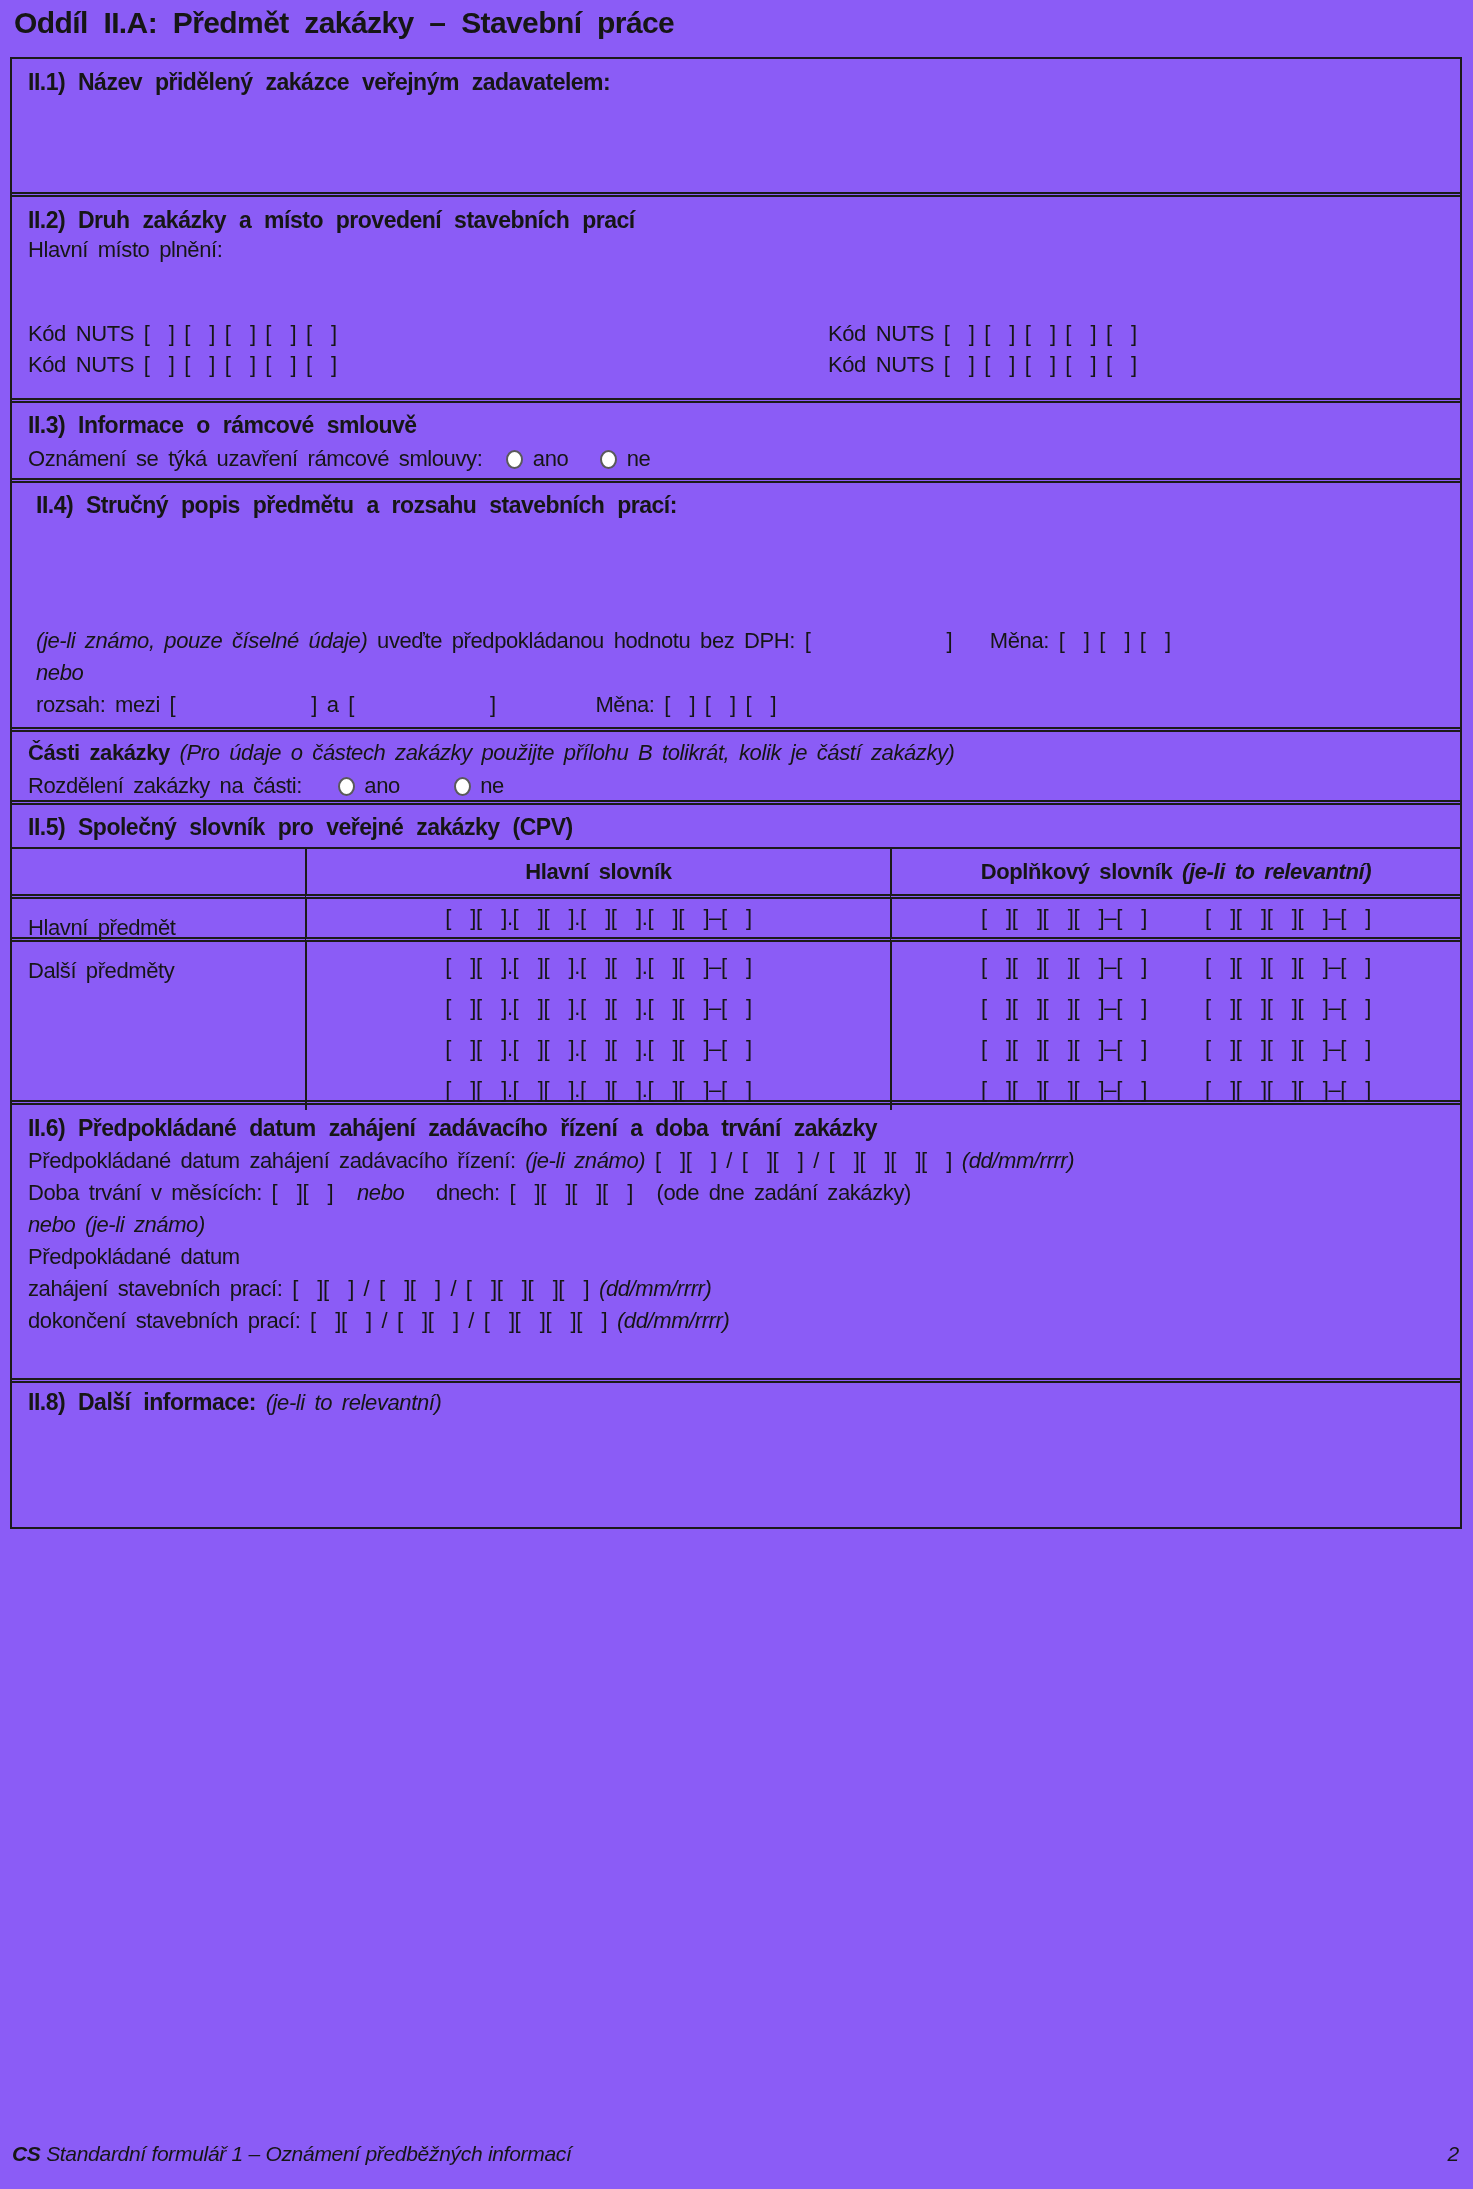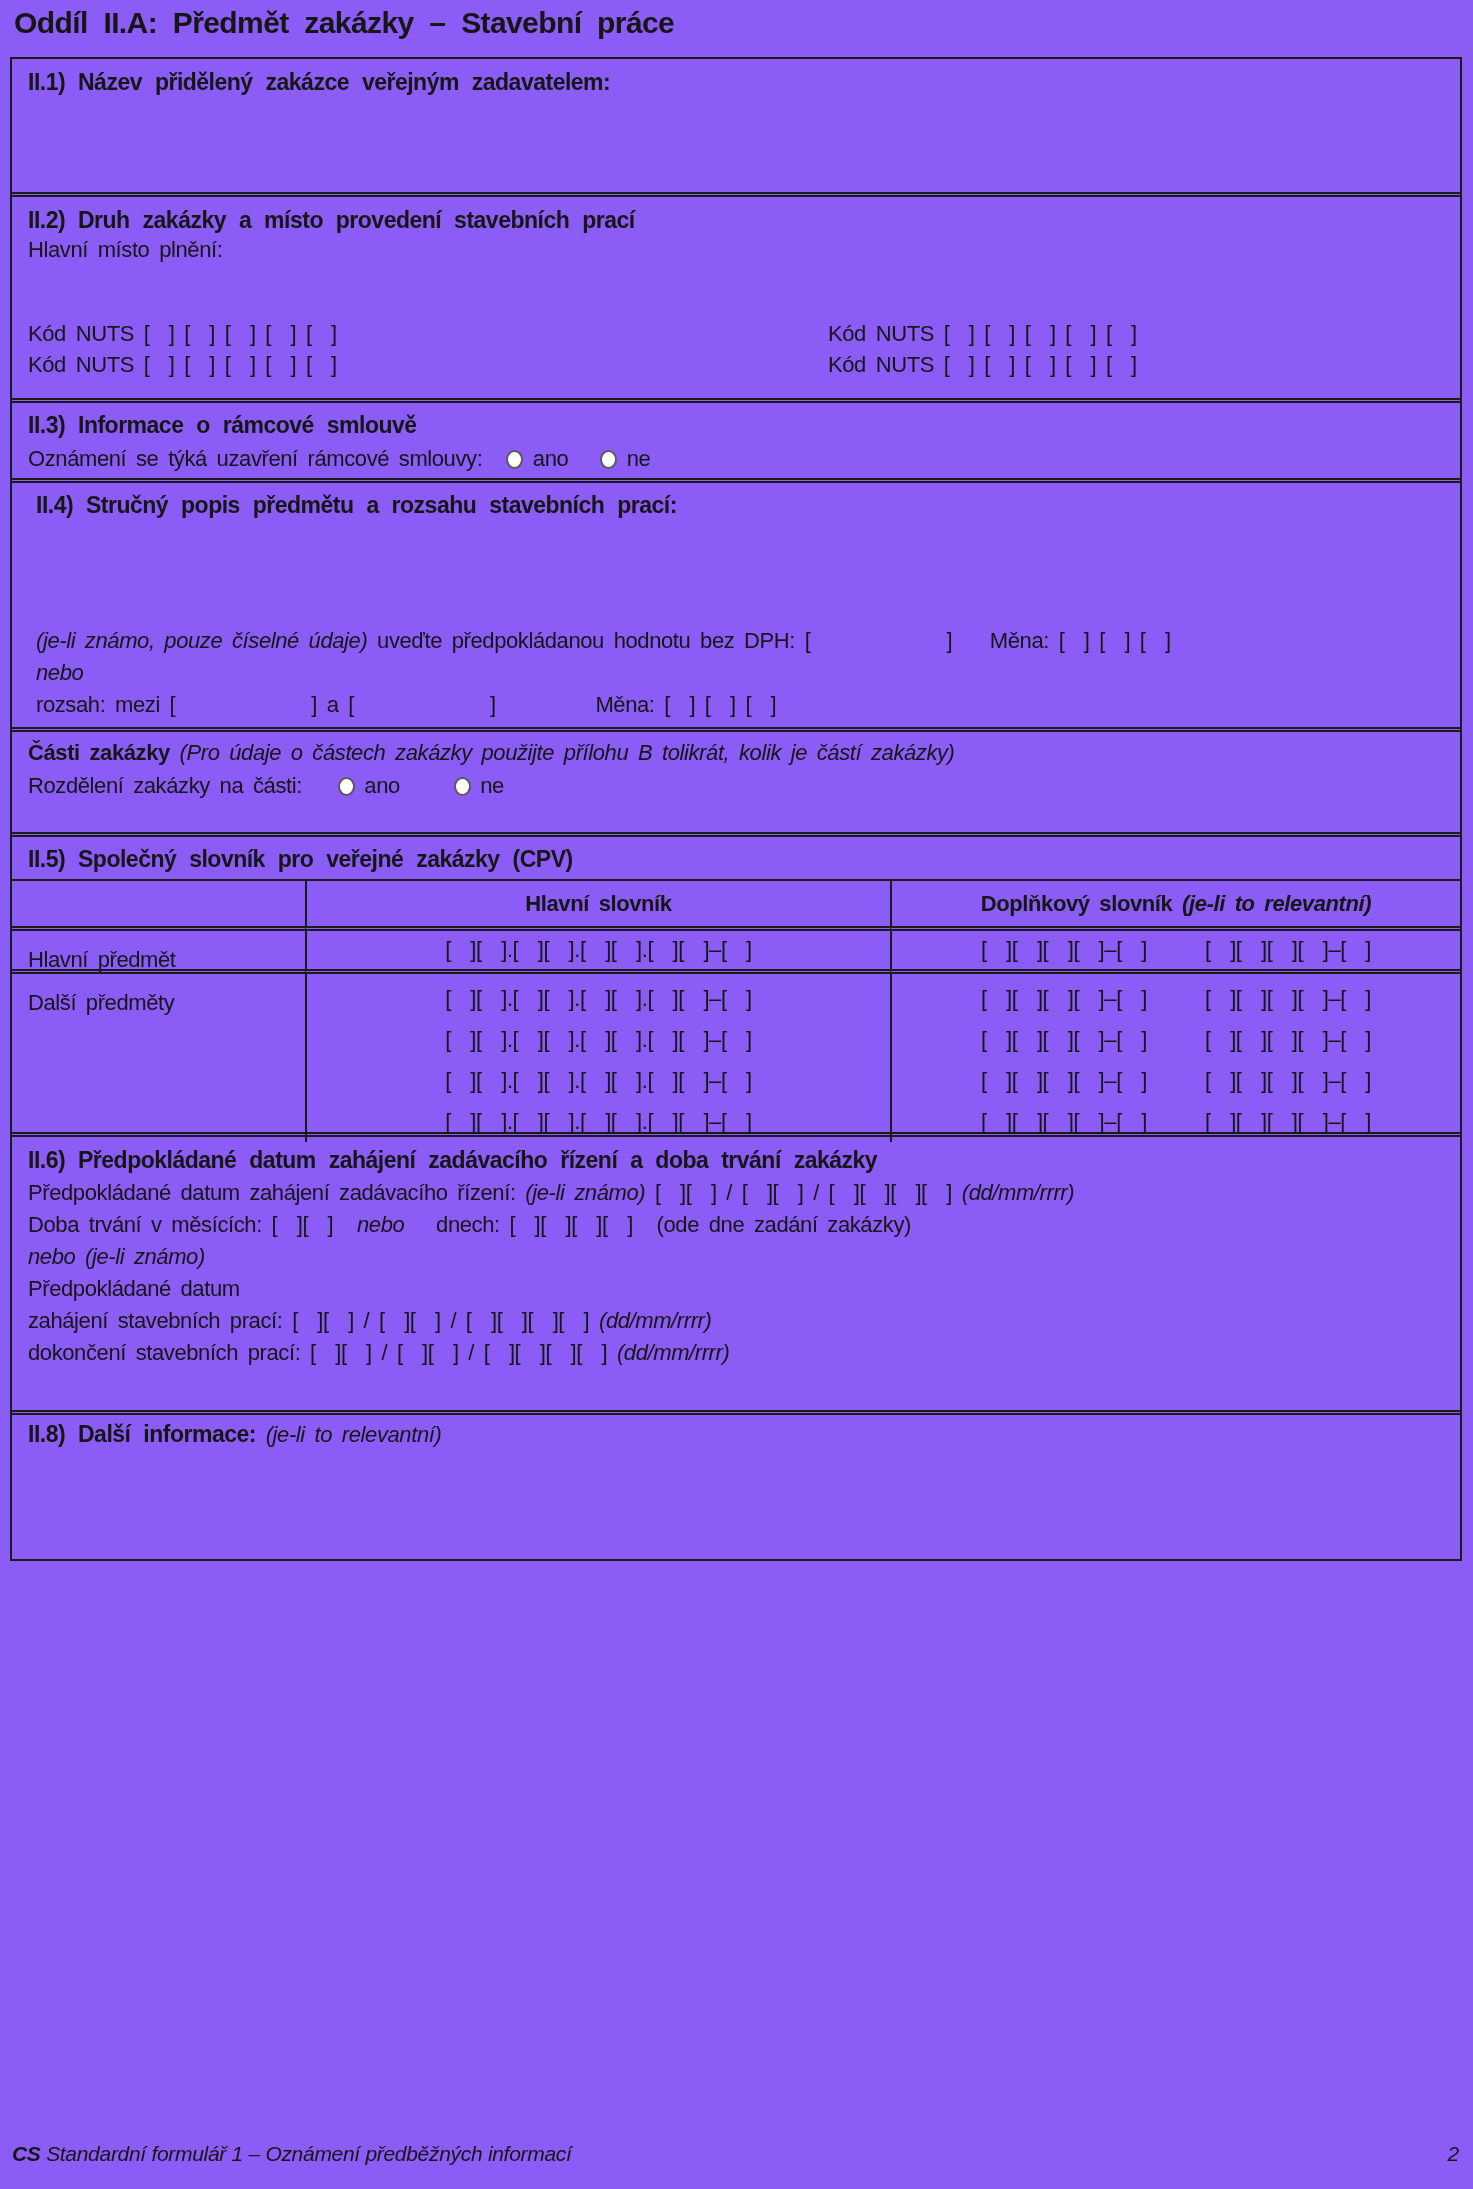--- a/index.html
+++ b/index.html
@@ -13,21 +13,21 @@
   .hdr{font-size:23px;font-weight:bold;word-spacing:7px;letter-spacing:-0.5px;}
   .i{font-style:italic;}
   .b{font-weight:bold;}
   .f{white-space:pre;}
   .line{line-height:32px;}
   .sec1{height:133px;padding-top:10px;}
   .sec2{height:206px;padding-top:10px;}
   .sec3{height:80px;}
   .sec4{height:249px;padding-left:24px;}
   .lots{height:73px;padding-top:4px;line-height:33px;}
-  .sec5h{height:47px;padding-top:9px;margin-top:32px;}
+  .sec5h{height:47px;padding-top:9px;}
   .sec6{height:278px;}
   .sec7{height:74px;padding-top:5px;line-height:33px;}
   .sec8{height:149px;}
   .nuts-wrap{display:flex;margin-top:52px;line-height:31px;}
   .nuts-col-l{flex:0 0 800px;}
   .nuts-col-r{flex:1;}
   .radio{display:inline-block;width:17px;height:19px;border:2px solid #5a5a5a;
          border-radius:50%;background:#fff;vertical-align:-3px;box-sizing:border-box;}
   .cpv{display:grid;grid-template-columns:293px 585px 1fr;grid-template-rows:45px 43px 1fr;
        border-top:2px solid #1b1b1b;height:253px;box-sizing:border-box;

